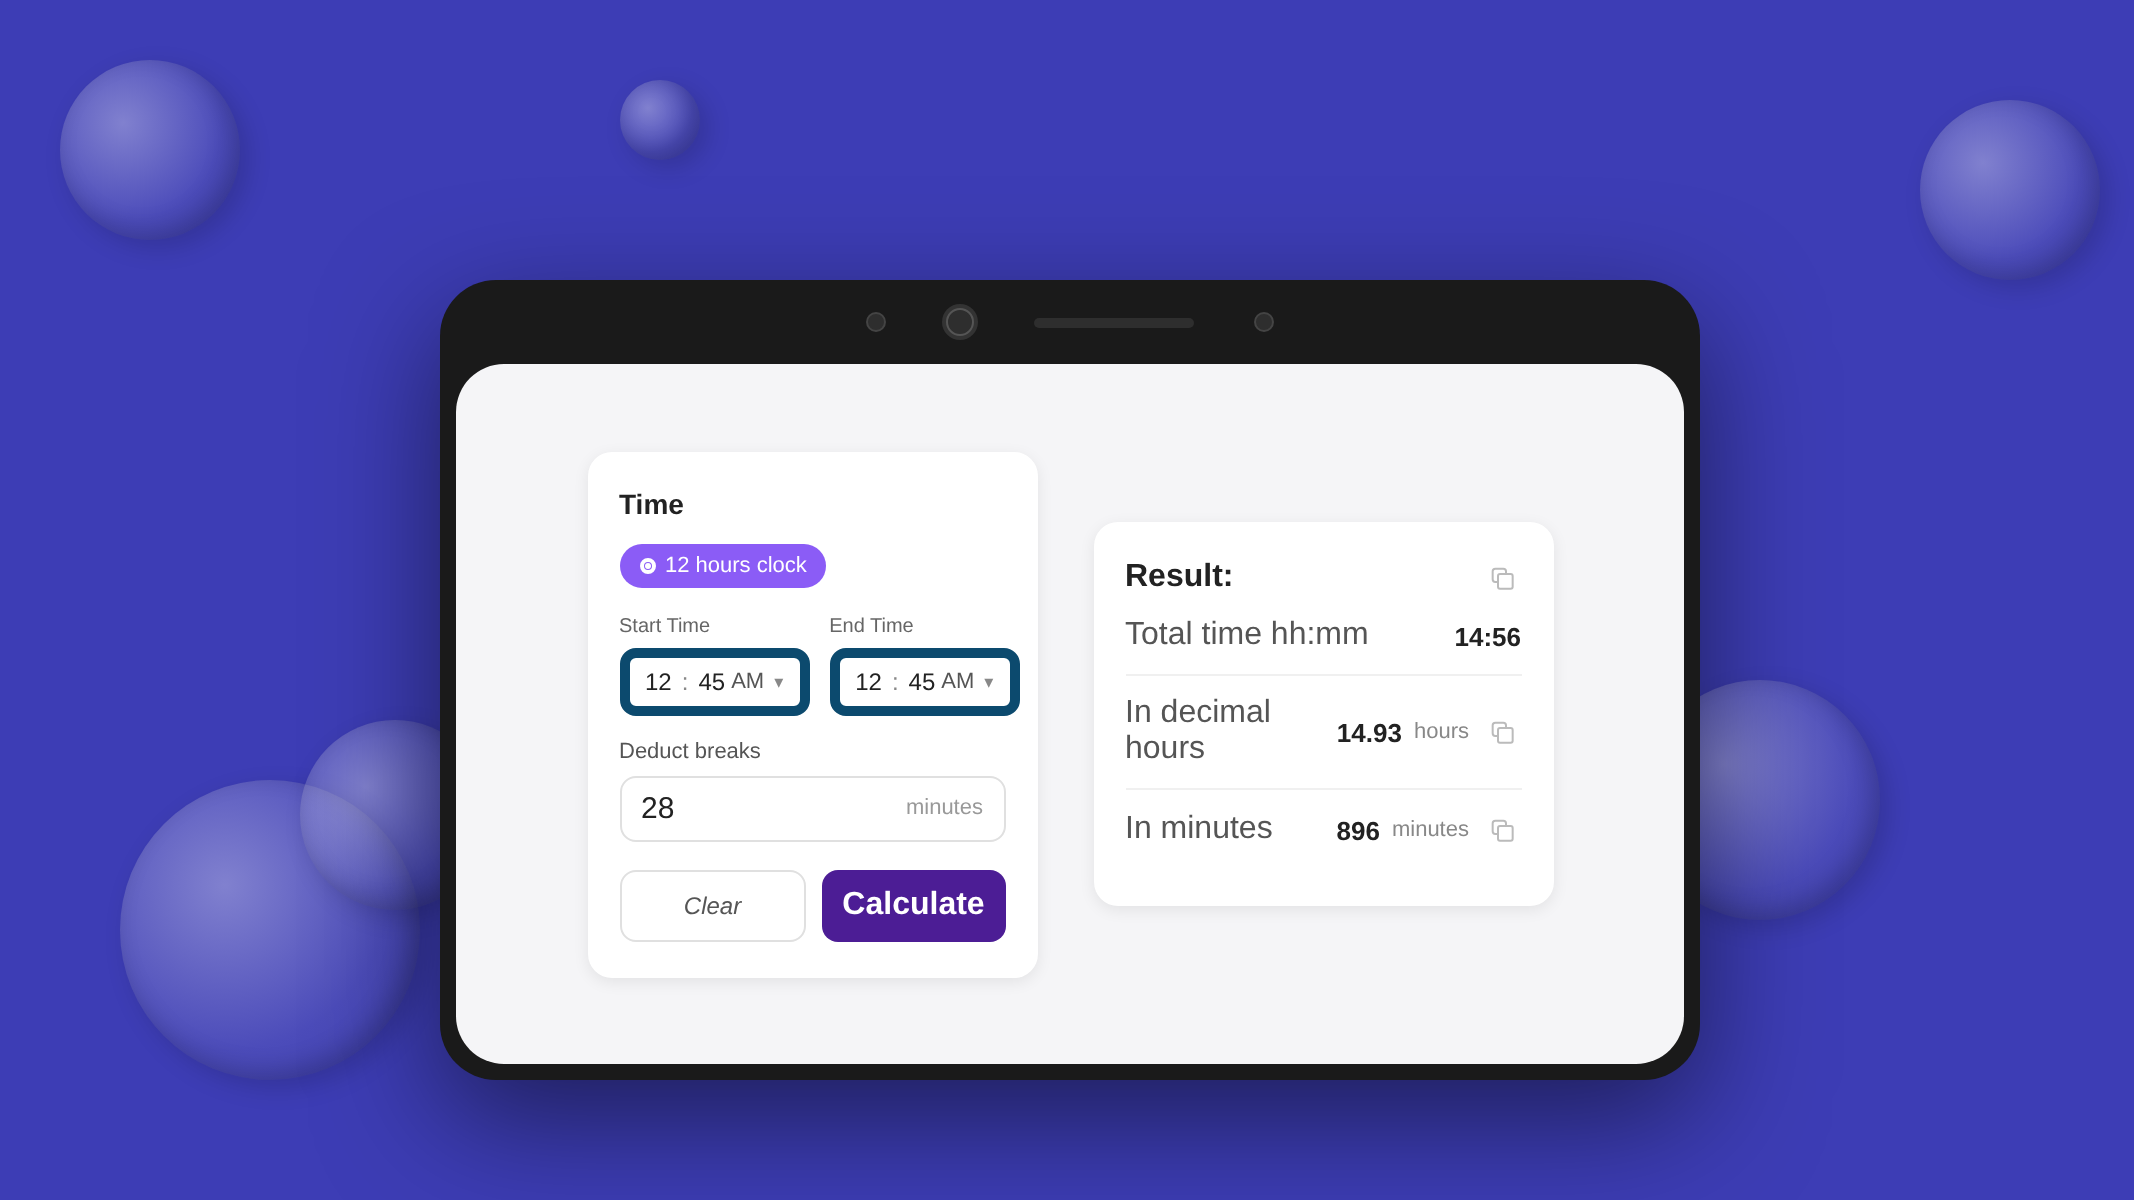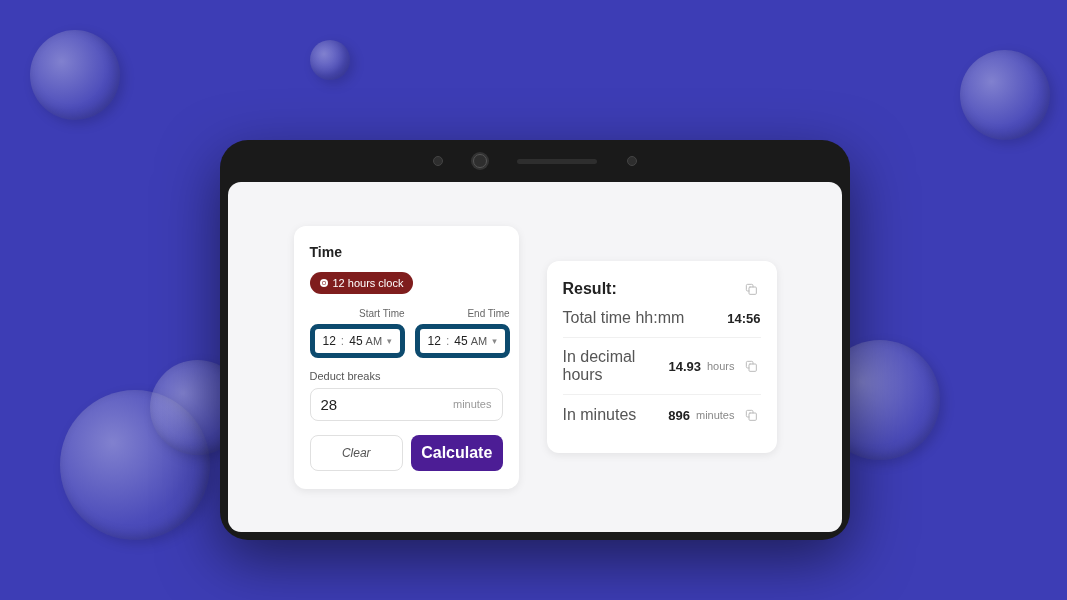--- a/index.html
+++ b/index.html
@@ -76,21 +76,21 @@
       height: 10px;
       border-radius: 50%;
       background: #2e2e2e;
       border: 1.5px solid #444;
     }
 
     .tablet-screen {
       width: calc(100% - 16px);
       height: calc(100% - 50px);
       background: #f5f5f7;
-      border-radius: 13px;
+      border-radius: 24px;
       margin-bottom: 8px;
       display: flex;
       align-items: center;
       justify-content: center;
       padding: 20px 16px;
       gap: 28px;
     }
 
     
     .time-panel {
@@ -121,21 +121,21 @@
       gap: 5px;
       padding: 5px 10px;
       border-radius: 20px;
       font-size: 11px;
       cursor: pointer;
       border: none;
       font-weight: 500;
     }
 
     .clock-option.active {
-      background: #7f1d1d;
+      background: #8b5cf6;
       color: #fff;
     }
 
     .clock-option.inactive {
       background: transparent;
       color: #555;
       border: 1px solid #ddd;
     }
 
     .radio-dot {
@@ -155,21 +155,20 @@
       width: 3px;
       height: 3px;
       background: #fff;
       border-radius: 50%;
     }
 
     .time-row {
       display: flex;
       gap: 10px;
       margin-bottom: 12px;
-      text-align: right;
     }
 
     .time-group {
       flex: 1;
     }
 
     .time-label {
       font-size: 10px;
       color: #666;
       margin-bottom: 5px;

